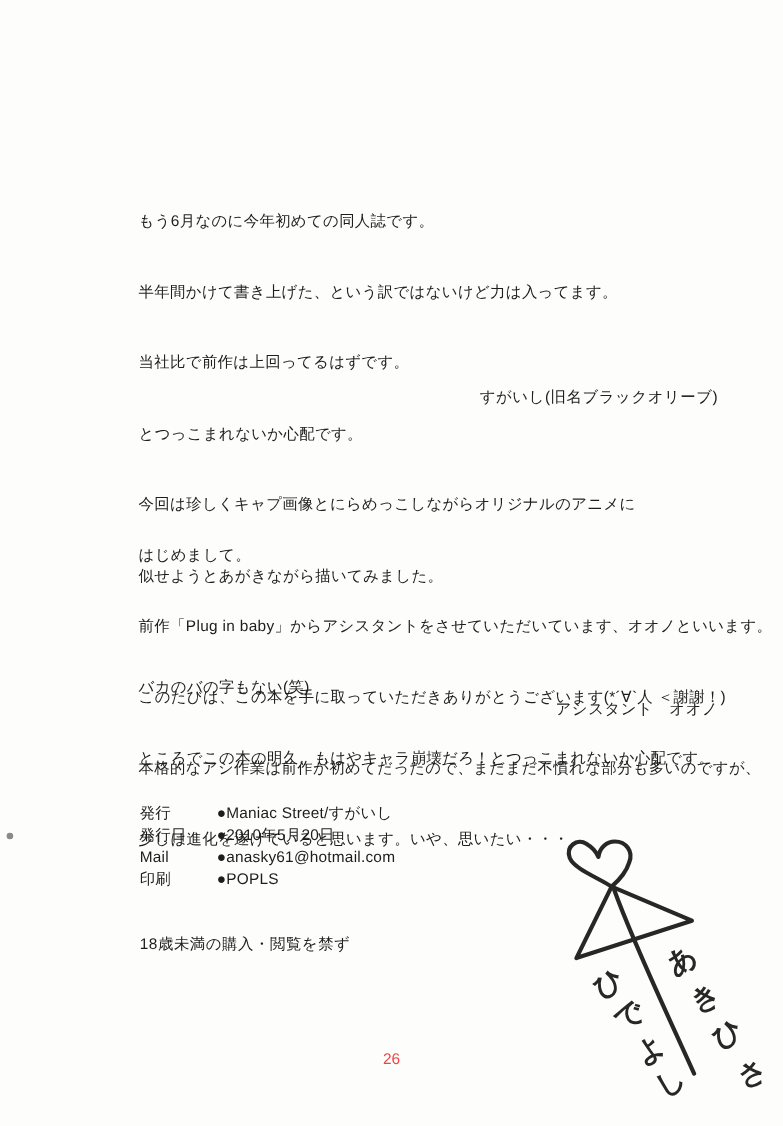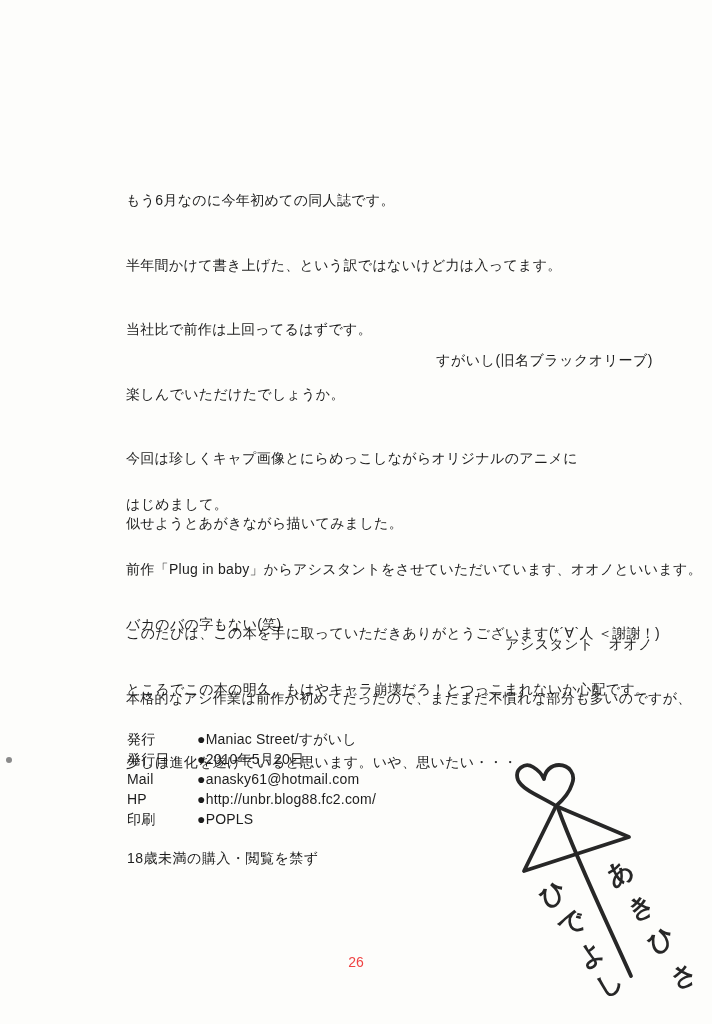--- a/index.html
+++ b/index.html
@@ -87,21 +87,21 @@
 </style>
 </head>
 <body>
 
 <div class="page">
 
   <div class="text-block" style="top:147px;">
     <div>もう6月なのに今年初めての同人誌です。</div>
     <div>半年間かけて書き上げた、という訳ではないけど力は入ってます。</div>
     <div>当社比で前作は上回ってるはずです。</div>
-    <div>楽しんでいただけたでしょうか。</div>
+    <div>とつっこまれないか心配です。</div>
     <div>今回は珍しくキャプ画像とにらめっこしながらオリジナルのアニメに</div>
     <div>似せようとあがきながら描いてみました。</div>
   </div>
 
 
   <div class="sig" style="top:352px;">すがいし(旧名ブラックオリーブ)</div>
 
   <div class="text-block" style="top:451px;">
     <div>はじめまして。</div>
     <div>前作「Plug in baby」からアシスタントをさせていただいています、オオノといいます。</div>
@@ -124,24 +124,20 @@
     </div>
     <div class="colophon-row">
       <span class="colophon-label">発行日</span>
       <span class="colophon-value">●2010年5月20日</span>
     </div>
     <div class="colophon-row">
       <span class="colophon-label">Mail</span>
       <span class="colophon-value">●anasky61@hotmail.com</span>
     </div>
     <div class="colophon-row">
-      <span class="colophon-label">HP</span>
-      <span class="colophon-value">●http://unbr.blog88.fc2.com/</span>
-    </div>
-    <div class="colophon-row">
       <span class="colophon-label">印刷</span>
       <span class="colophon-value">●POPLS</span>
     </div>
   </div>
 
   <div class="age-notice">18歳未満の購入・閲覧を禁ず</div>
 
   <svg class="doodle-svg" width="220" height="260" viewBox="0 0 220 260">
     <g fill="none" stroke="#272727" stroke-width="3.8" stroke-linecap="round" stroke-linejoin="round">
       <path d="M76,66 C64,58 42,50 38,40 C34,29 45,22 53,27 C58,30 62,34 64,39 C65,31 71,25 79,25 C89,25 96,34 92,44 C89,54 83,60 76,66 Z"></path>

